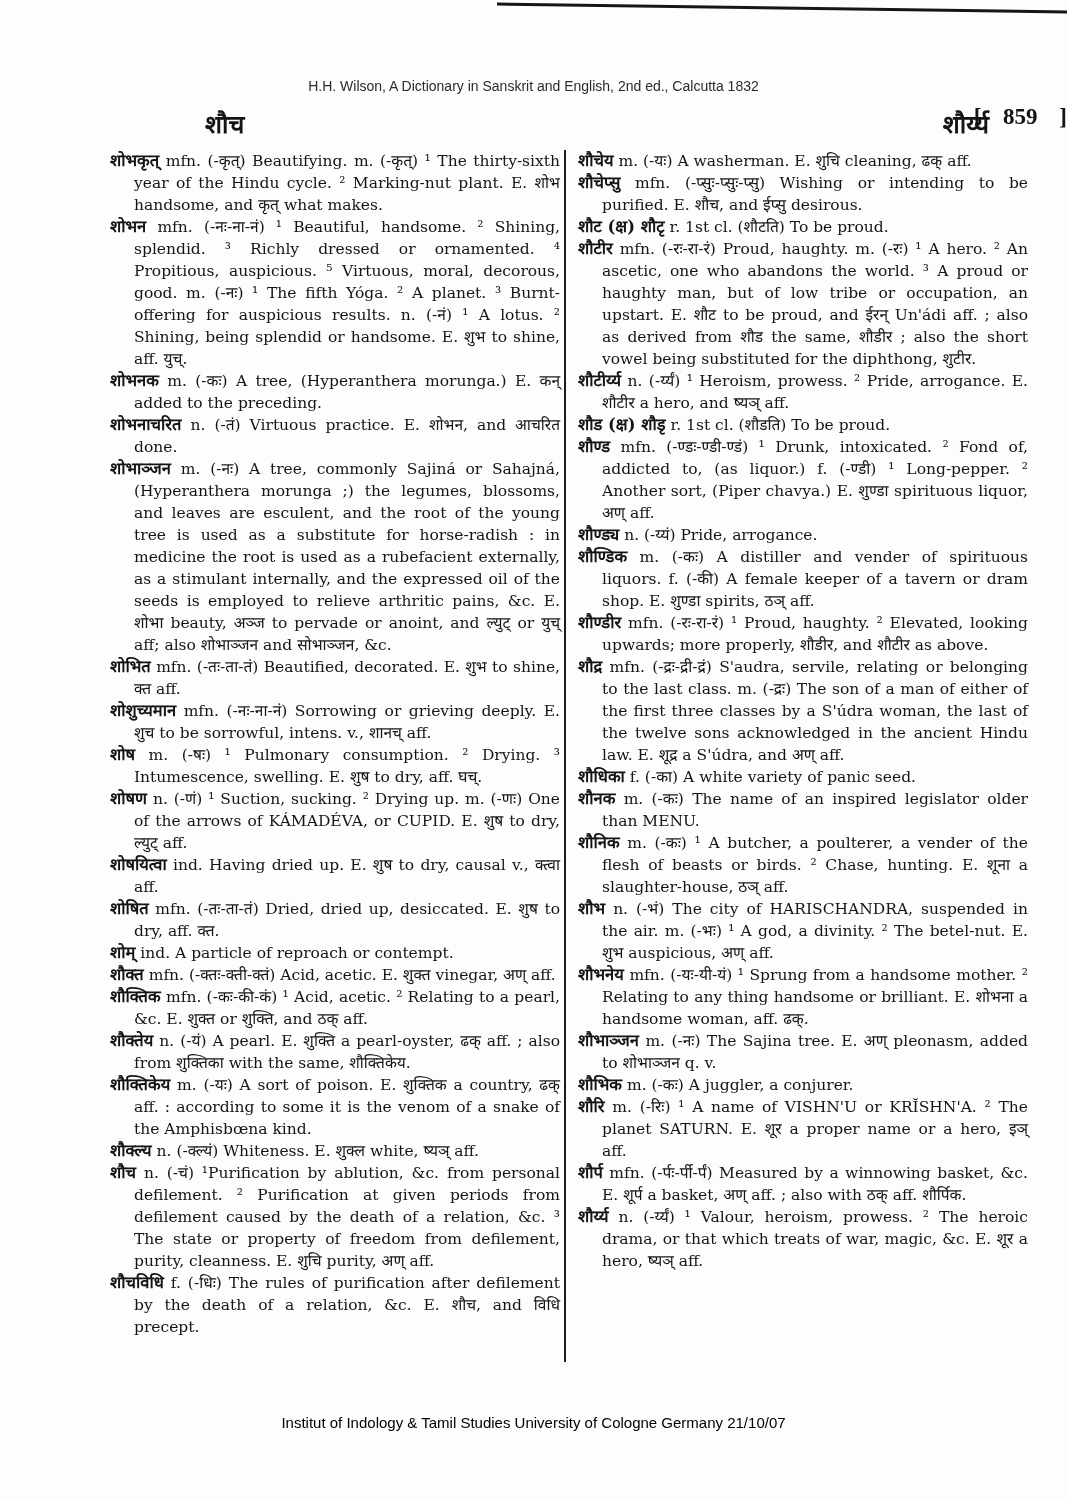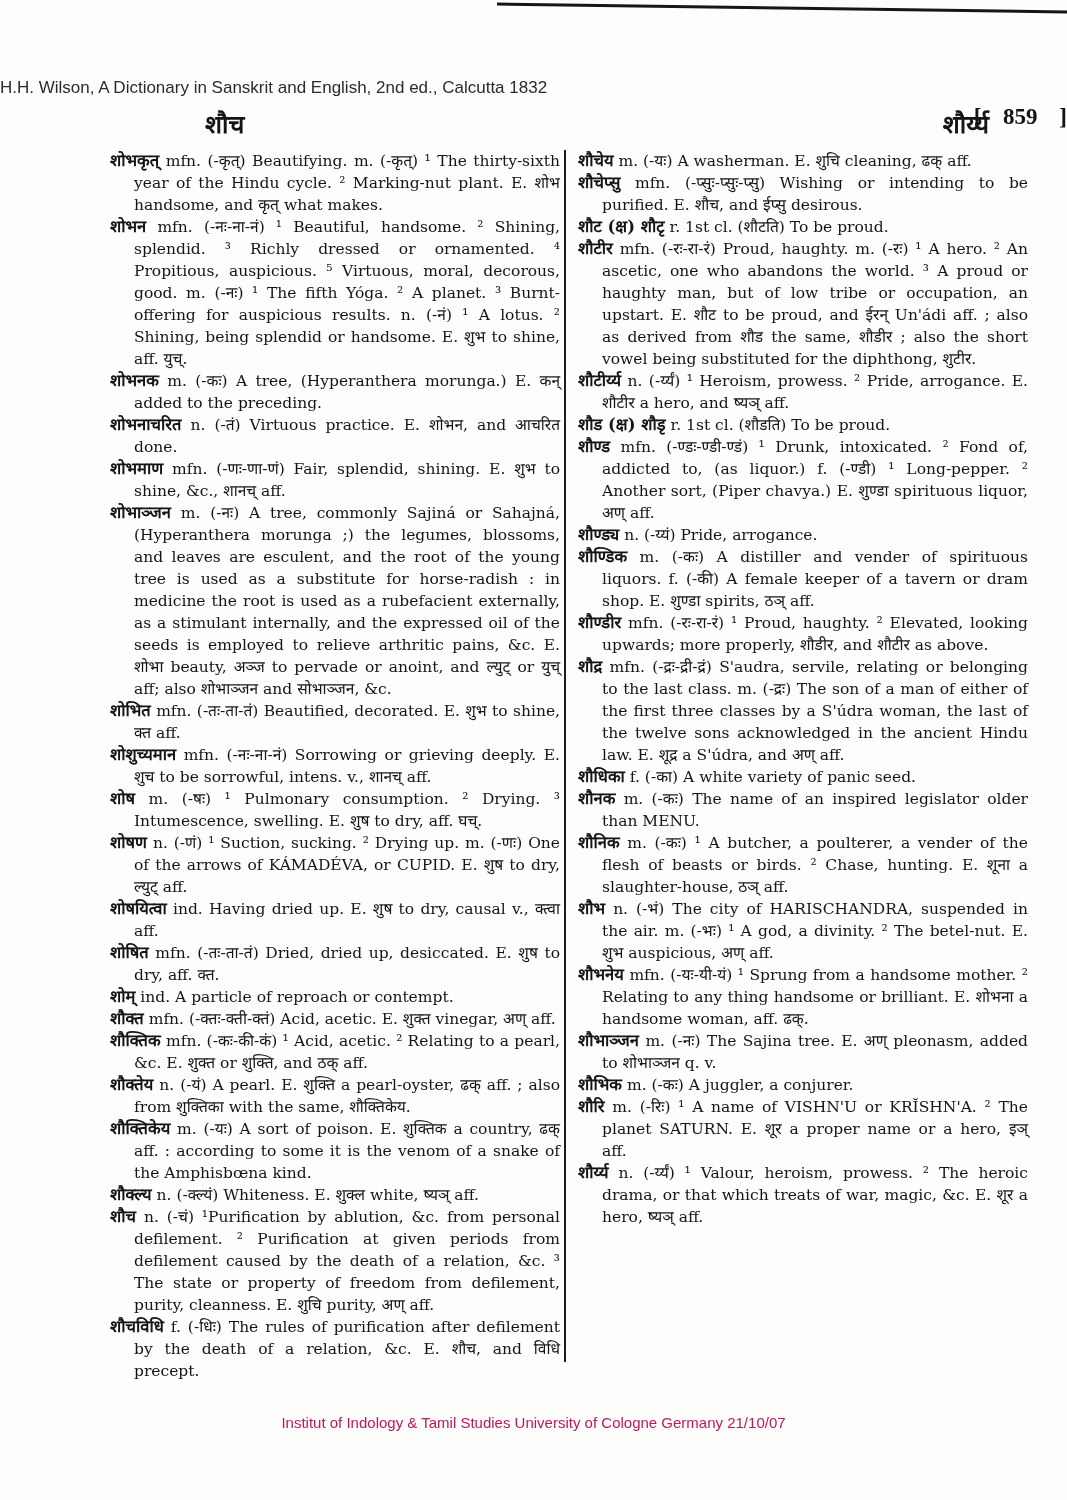--- a/index.html
+++ b/index.html
@@ -9,23 +9,23 @@
     height: 1500px;
     margin: 0 auto;
     background: #fdfdfb;
     overflow: hidden;
     color: #141414;
   }
   .edge-line { position: absolute; top: 0; left: 0; }
   .attribution {
     position: absolute;
     top: 78px; left: 0; width: 1067px;
-    text-align: left;
+    text-align: center;
     font-family: "Liberation Sans", sans-serif;
-    font-size: 17px;
+    font-size: 14px;
     color: #2b2b2b;
   }
   .runhead { position: absolute; top: 104px; left: 0; width: 1067px; height: 40px; }
   .rh-left {
     position: absolute; left: 205px; top: 2px;
     font-family: "DejaVu Serif", "Liberation Serif", serif;
     font-size: 25px; font-weight: bold;
   }
   .rh-page {
     position: absolute; left: 0; right: 0; top: 0;
@@ -58,21 +58,21 @@
   .col-left { left: 110px; }
   .col-right { left: 578px; }
   .entry { padding-left: 24px; text-indent: -24px; }
   .hw { font-weight: bold; font-size: 16.5px; }
   .footer {
     position: absolute;
     top: 1414px; left: 0; width: 1067px;
     text-align: center;
     font-family: "Liberation Sans", sans-serif;
     font-size: 15px;
-    color: #be185d;
+    color: #000000;
   }
 </style>
 </head>
 <body>
 
 <div class="page">
 
   <svg class="edge-line" width="1067" height="20" aria-hidden="true">
     <line x1="497" y1="4" x2="1067" y2="12" stroke="#161616" stroke-width="3"></line>
   </svg>
@@ -90,21 +90,20 @@
   <div class="col col-left">
 
       <div class="entry"><span class="hw">शोभकृत्</span> <span class="bd">mfn. (-कृत्) Beautifying. m. (-कृत्) ¹ The thirty-sixth year of the Hindu cycle. ² Marking-nut plant. E. शोभ handsome, and कृत् what makes.</span></div>
 
       <div class="entry"><span class="hw">शोभन</span> <span class="bd">mfn. (-नः-ना-नं) ¹ Beautiful, handsome. ² Shining, splendid. ³ Richly dressed or ornamented. ⁴ Propitious, auspicious. ⁵ Virtuous, moral, decorous, good. m. (-नः) ¹ The fifth Yóga. ² A planet. ³ Burnt-offering for auspicious results. n. (-नं) ¹ A lotus. ² Shining, being splendid or handsome. E. शुभ to shine, aff. युच्.</span></div>
 
       <div class="entry"><span class="hw">शोभनक</span> <span class="bd">m. (-कः) A tree, (Hyperanthera morunga.) E. कन् added to the preceding.</span></div>
 
       <div class="entry"><span class="hw">शोभनाचरित</span> <span class="bd">n. (-तं) Virtuous practice. E. शोभन, and आचरित done.</span></div>
 
-      <div class="entry"><span class="hw">शोभमाण</span> <span class="bd">mfn. (-णः-णा-णं) Fair, splendid, shining. E. शुभ to shine, &amp;c., शानच् aff.</span></div>
 
       <div class="entry"><span class="hw">शोभाञ्जन</span> <span class="bd">m. (-नः) A tree, commonly Sajiná or Sahajná, (Hyperanthera morunga ;) the legumes, blossoms, and leaves are esculent, and the root of the young tree is used as a substitute for horse-radish : in medicine the root is used as a rubefacient externally, as a stimulant internally, and the expressed oil of the seeds is employed to relieve arthritic pains, &amp;c. E. शोभा beauty, अञ्ज to pervade or anoint, and ल्युट् or युच् aff; also शोभाञ्जन and सोभाञ्जन, &amp;c.</span></div>
 
       <div class="entry"><span class="hw">शोभित</span> <span class="bd">mfn. (-तः-ता-तं) Beautified, decorated. E. शुभ to shine, क्त aff.</span></div>
 
       <div class="entry"><span class="hw">शोशुच्यमान</span> <span class="bd">mfn. (-नः-ना-नं) Sorrowing or grieving deeply. E. शुच to be sorrowful, intens. v., शानच् aff.</span></div>
 
       <div class="entry"><span class="hw">शोष</span> <span class="bd">m. (-षः) ¹ Pulmonary consumption. ² Drying. ³ Intumescence, swelling. E. शुष to dry, aff. घच्.</span></div>
 
       <div class="entry"><span class="hw">शोषण</span> <span class="bd">n. (-णं) ¹ Suction, sucking. ² Drying up. m. (-णः) One of the arrows of KÁMADÉVA, or CUPID. E. शुष to dry, ल्युट् aff.</span></div>
@@ -166,19 +165,20 @@
       <div class="entry"><span class="hw">शौभ</span> <span class="bd">n. (-भं) The city of HARISCHANDRA, suspended in the air. m. (-भः) ¹ A god, a divinity. ² The betel-nut. E. शुभ auspicious, अण् aff.</span></div>
 
       <div class="entry"><span class="hw">शौभनेय</span> <span class="bd">mfn. (-यः-यी-यं) ¹ Sprung from a handsome mother. ² Relating to any thing handsome or brilliant. E. शोभना a handsome woman, aff. ढक्.</span></div>
 
       <div class="entry"><span class="hw">शौभाञ्जन</span> <span class="bd">m. (-नः) The Sajina tree. E. अण् pleonasm, added to शोभाञ्जन q. v.</span></div>
 
       <div class="entry"><span class="hw">शौभिक</span> <span class="bd">m. (-कः) A juggler, a conjurer.</span></div>
 
       <div class="entry"><span class="hw">शौरि</span> <span class="bd">m. (-रिः) ¹ A name of VISHN'U or KRĬSHN'A. ² The planet SATURN. E. शूर a proper name or a hero, इञ् aff.</span></div>
 
+      <div class="entry"><span class="hw">शौर्प</span> <span class="bd">mfn. (-र्पः-र्पी-र्पं) Measured by a winnowing basket, &amp;c. E. शूर्प a basket, अण् aff. ; also with ठक् aff. शौर्पिक.</span></div>
 
       <div class="entry"><span class="hw">शौर्य्य</span> <span class="bd">n. (-र्य्यं) ¹ Valour, heroism, prowess. ² The heroic drama, or that which treats of war, magic, &amp;c. E. शूर a hero, ष्यञ् aff.</span></div>
     </div>
 
   <div class="footer">Institut of Indology &amp; Tamil Studies University of Cologne Germany 21/10/07</div>
 
 </div>
 
 </body></html>

